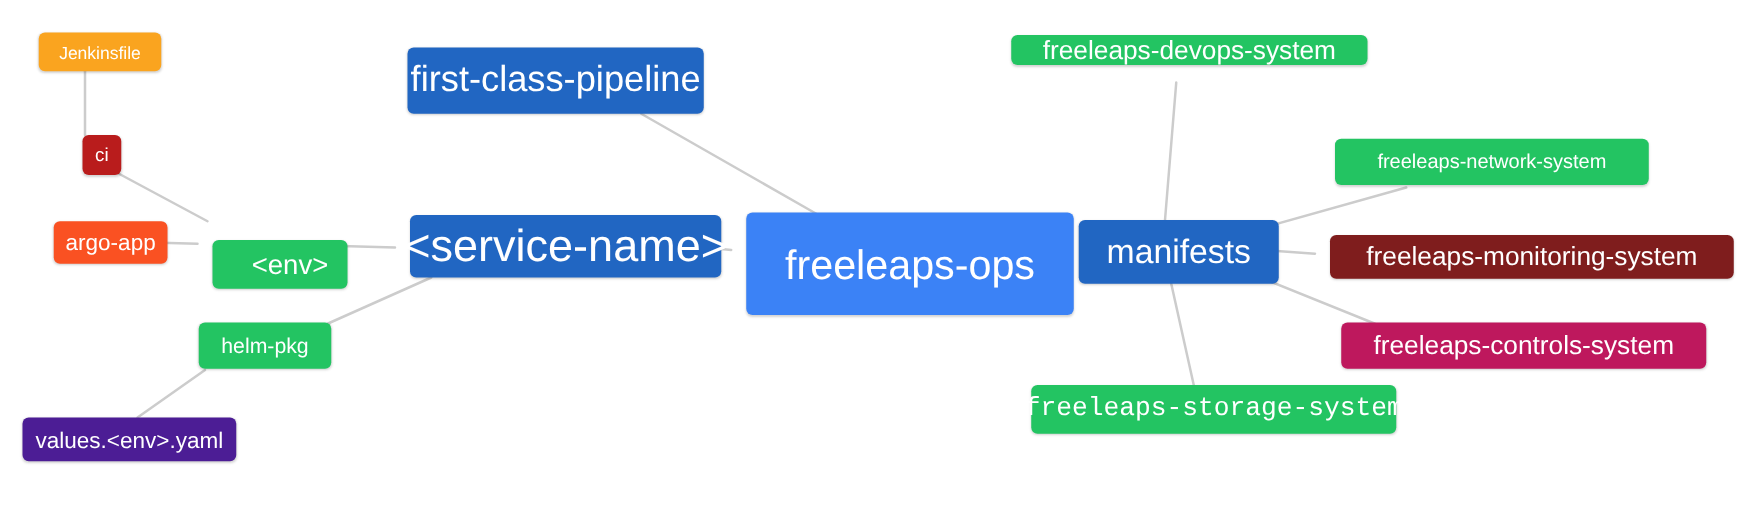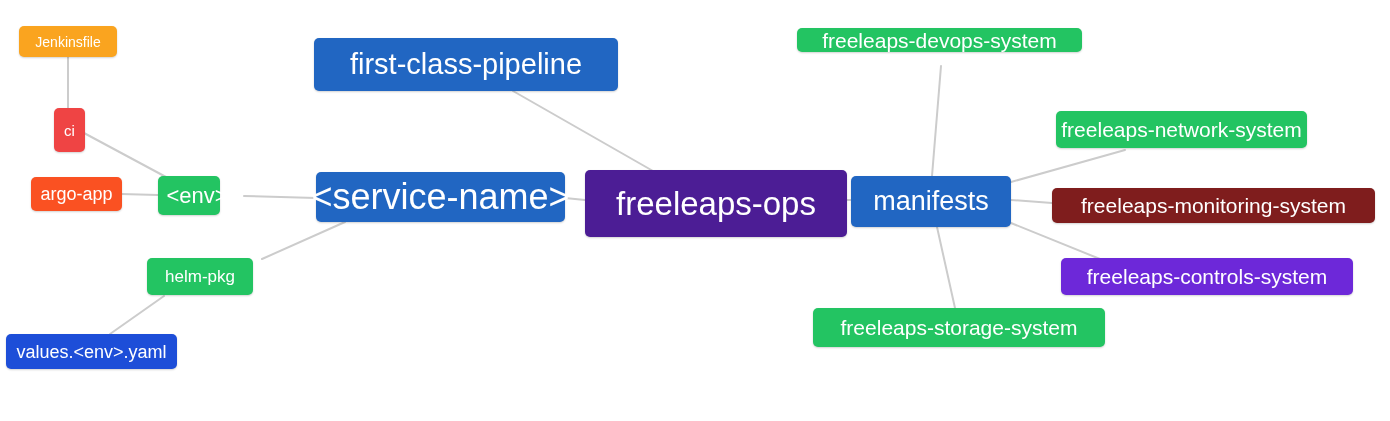--- a/index.html
+++ b/index.html
@@ -26,20 +26,21 @@
     display: flex;
     align-items: center;
     justify-content: center;
     color: #ffffff;
     white-space: nowrap;
     border-radius: 5px;
     box-sizing: border-box;
     box-shadow: 0 1px 2px rgba(0,0,0,0.18);
     cursor: pointer;
     line-height: 1;
+    margin-left: 12px;
   }
 </style>
 </head>
 <body>
 
 <div id="canvas" style="background: rgb(255, 255, 255);">
   <svg id="link-layer" width="1390" height="421" viewBox="0 0 1390 421">
       <line x1="68" y1="57" x2="68" y2="108" stroke="#cccccc" stroke-width="2" stroke-linecap="round"></line>
       <line x1="84" y1="133" x2="166" y2="177" stroke="#cccccc" stroke-width="2" stroke-linecap="round"></line>
       <line x1="121" y1="194" x2="158" y2="195" stroke="#cccccc" stroke-width="2" stroke-linecap="round"></line>
@@ -49,29 +50,29 @@
       <line x1="565" y1="198" x2="585" y2="200" stroke="#cccccc" stroke-width="2" stroke-linecap="round"></line>
       <line x1="513" y1="91" x2="653" y2="171" stroke="#cccccc" stroke-width="2" stroke-linecap="round"></line>
       <line x1="847" y1="200" x2="851" y2="200" stroke="#cccccc" stroke-width="2" stroke-linecap="round"></line>
       <line x1="941" y1="66" x2="932" y2="176" stroke="#cccccc" stroke-width="2" stroke-linecap="round"></line>
       <line x1="1011" y1="182" x2="1125" y2="150" stroke="#cccccc" stroke-width="2" stroke-linecap="round"></line>
       <line x1="1011" y1="200" x2="1052" y2="203" stroke="#cccccc" stroke-width="2" stroke-linecap="round"></line>
       <line x1="1011" y1="223" x2="1100" y2="259" stroke="#cccccc" stroke-width="2" stroke-linecap="round"></line>
       <line x1="937" y1="227" x2="955" y2="308" stroke="#cccccc" stroke-width="2" stroke-linecap="round"></line>
     </svg>
   <div id="node-layer">
-      <div class="node" style="left: 585px; top: 170px; width: 262px; height: 67px; font-size: 33px; background: #4c1d95;">freeleaps-ops</div>
-      <div class="node" style="left: 314px; top: 38px; width: 304px; height: 53px; font-size: 29px; background: rgb(33, 102, 194);">first-class-pipeline</div>
+      <div class="node" style="left: 585px; top: 170px; width: 262px; height: 82px; font-size: 33px; background: #3b82f6;">freeleaps-ops</div>
+      <div class="node" style="left: 314px; top: 38px; width: 237px; height: 53px; font-size: 29px; background: rgb(33, 102, 194);">first-class-pipeline</div>
       <div class="node" style="left: 316px; top: 172px; width: 249px; height: 50px; font-size: 36px; background: rgb(33, 102, 194);">&lt;service-name&gt;</div>
       <div class="node" style="left: 851px; top: 176px; width: 160px; height: 51px; font-size: 27px; background: rgb(33, 102, 194);">manifests</div>
-      <div class="node" style="left: 158px; top: 176px; width: 62px; height: 39px; font-size: 22px; background: rgb(35, 196, 98); padding-left: 16px;">&lt;env&gt;</div>
+      <div class="node" style="left: 158px; top: 192px; width: 108px; height: 39px; font-size: 22px; background: rgb(35, 196, 98); padding-left: 16px;">&lt;env&gt;</div>
       <div class="node" style="left: 147px; top: 258px; width: 106px; height: 37px; font-size: 17px; background: rgb(35, 196, 98);">helm-pkg</div>
       <div class="node" style="left: 797px; top: 28px; width: 285px; height: 24px; font-size: 21px; background: rgb(35, 196, 98);">freeleaps-devops-system</div>
-      <div class="node" style="left: 1056px; top: 111px; width: 251px; height: 37px; font-size: 21px; background: rgb(35, 196, 98);">freeleaps-network-system</div>
+      <div class="node" style="left: 1056px; top: 111px; width: 251px; height: 37px; font-size: 16px; background: rgb(35, 196, 98);">freeleaps-network-system</div>
       <div class="node" style="left: 1052px; top: 188px; width: 323px; height: 35px; font-size: 21px; background: #7f1d1d;">freeleaps-monitoring-system</div>
-      <div class="node" style="left: 1061px; top: 258px; width: 292px; height: 37px; font-size: 21px; background: #6d28d9;">freeleaps-controls-system</div>
-      <div class="node" style="left: 813px; top: 308px; width: 292px; height: 39px; font-size: 21px; background: rgb(35, 196, 98);">freeleaps-storage-system</div>
-      <div class="node" style="left: 54px; top: 108px; width: 31px; height: 44px; font-size: 15px; background: #ef4444;">ci</div>
+      <div class="node" style="left: 1061px; top: 258px; width: 292px; height: 37px; font-size: 21px; background: #be185d;">freeleaps-controls-system</div>
+      <div class="node" style="left: 813px; top: 308px; width: 292px; height: 39px; font-size: 21px; background: rgb(35, 196, 98); font-family: Liberation Mono, monospace;">freeleaps-storage-system</div>
+      <div class="node" style="left: 54px; top: 108px; width: 31px; height: 32px; font-size: 15px; background: #b91c1c;">ci</div>
       <div class="node" style="left: 31px; top: 177px; width: 91px; height: 34px; font-size: 18px; background: rgb(250, 81, 34);">argo-app</div>
-      <div class="node" style="left: 6px; top: 334px; width: 171px; height: 35px; font-size: 18px; background: #1d4ed8;">values.&lt;env&gt;.yaml</div>
+      <div class="node" style="left: 6px; top: 334px; width: 171px; height: 35px; font-size: 18px; background: #4c1d95;">values.&lt;env&gt;.yaml</div>
       <div class="node" style="left: 19px; top: 26px; width: 98px; height: 31px; font-size: 14px; background: rgb(250, 164, 31);">Jenkinsfile</div>
     </div>
 </div>
 
 </body></html>

